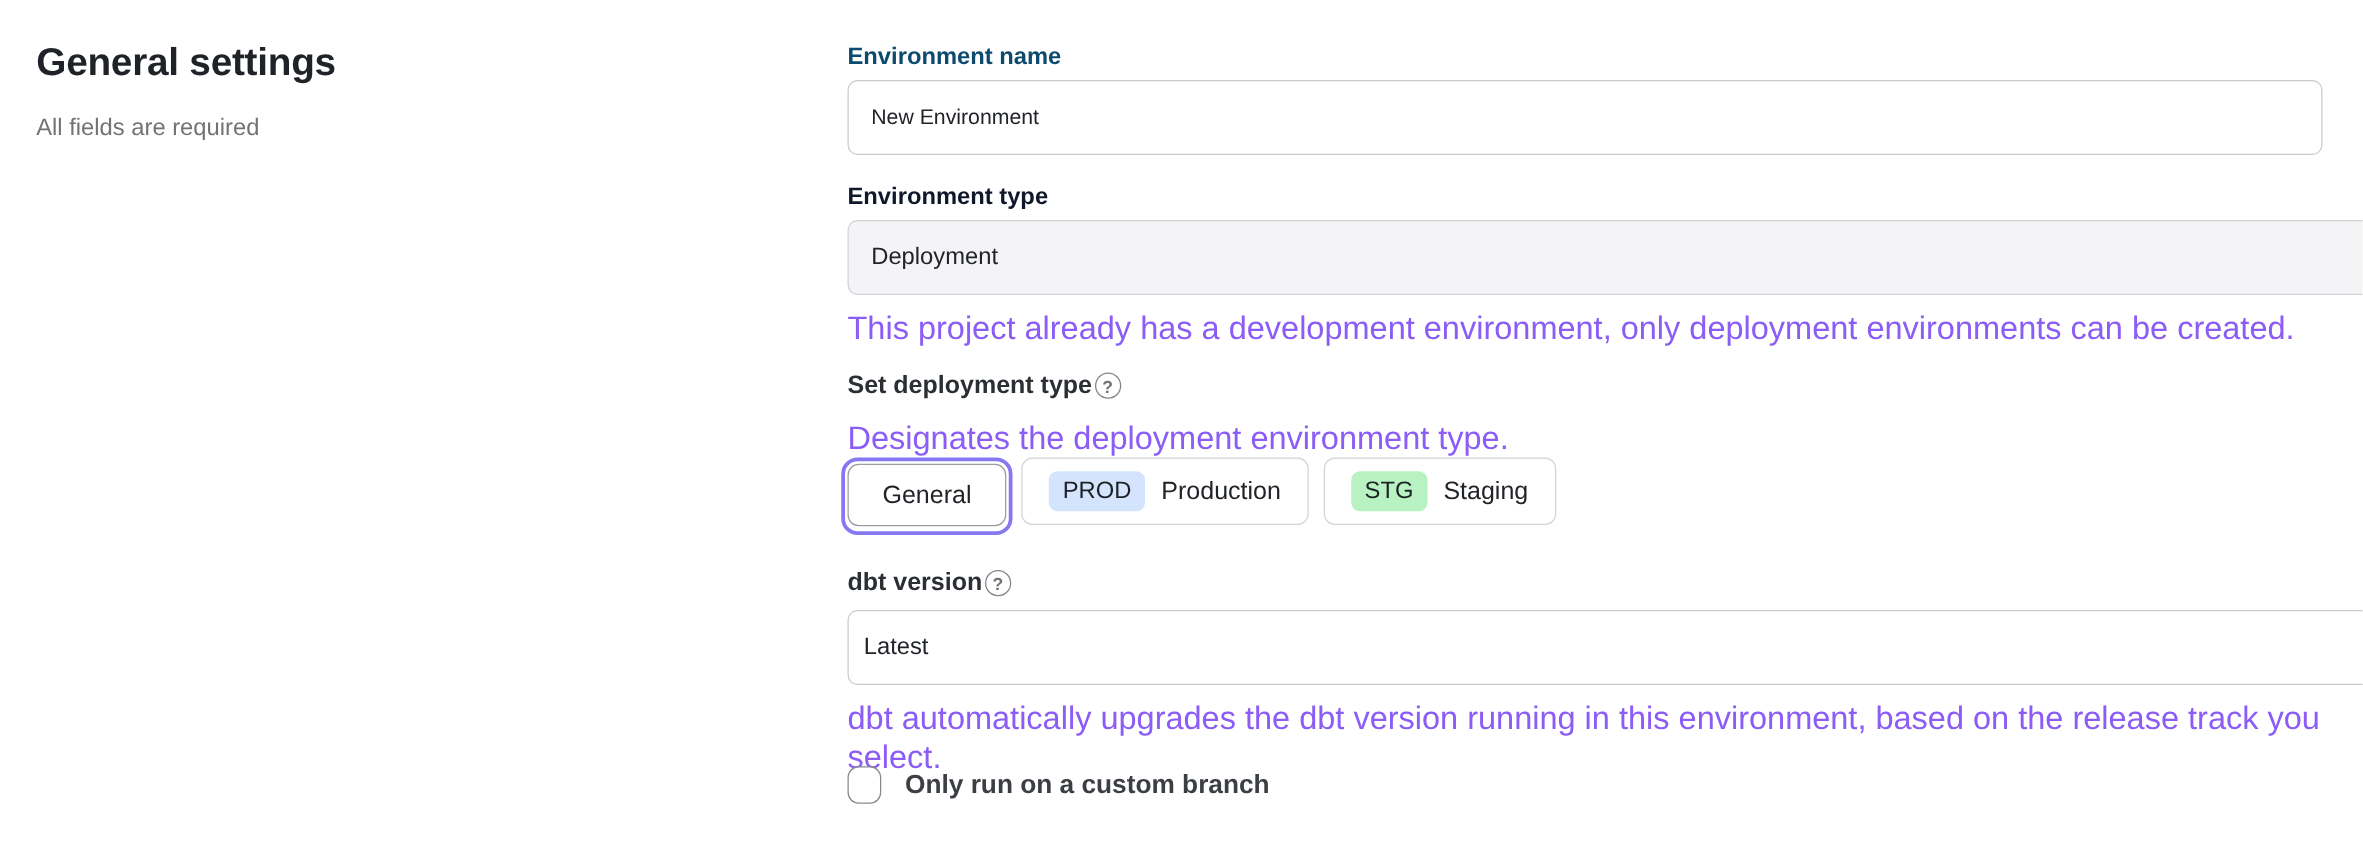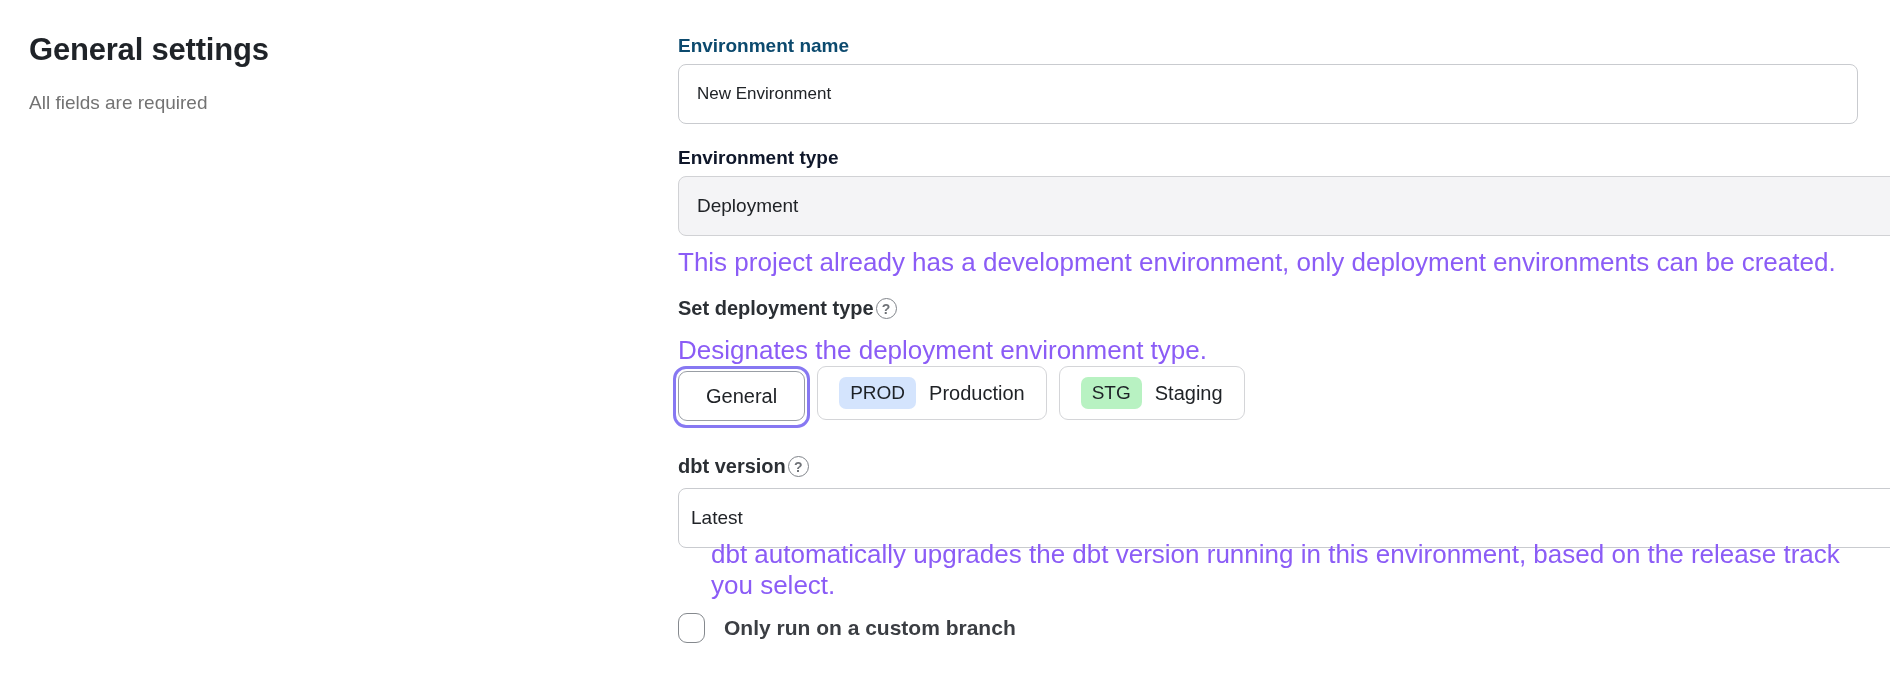--- a/index.html
+++ b/index.html
@@ -218,20 +218,20 @@
     <span class="help-icon">?</span>
   </div>
   <div class="select-box abs" style="top:458px;padding-left:12px;">
     <span>Latest</span>
     <span class="chevron">
       <svg width="18" height="18" viewBox="0 0 16 16">
           <path d="M4 6l4 4 4-4" fill="none" stroke="#4a4e54" stroke-width="1.6" stroke-linecap="round" stroke-linejoin="round"></path>
         </svg>
     </span>
   </div>
-  <div class="helper-text abs" style="top:509px;margin-left:33px;">dbt automatically upgrades the dbt version running in this environment, based on the release track you select.</div>
+  <div class="helper-text abs" style="top:529px;">dbt automatically upgrades the dbt version running in this environment, based on the release track you select.</div>
 
   <div class="checkbox-row abs" style="top:583px;">
     <span class="checkbox" role="checkbox" aria-checked="false"></span>
     <span class="checkbox-label">Only run on a custom branch</span>
   </div>
 
 </div>
 
 </body></html>

